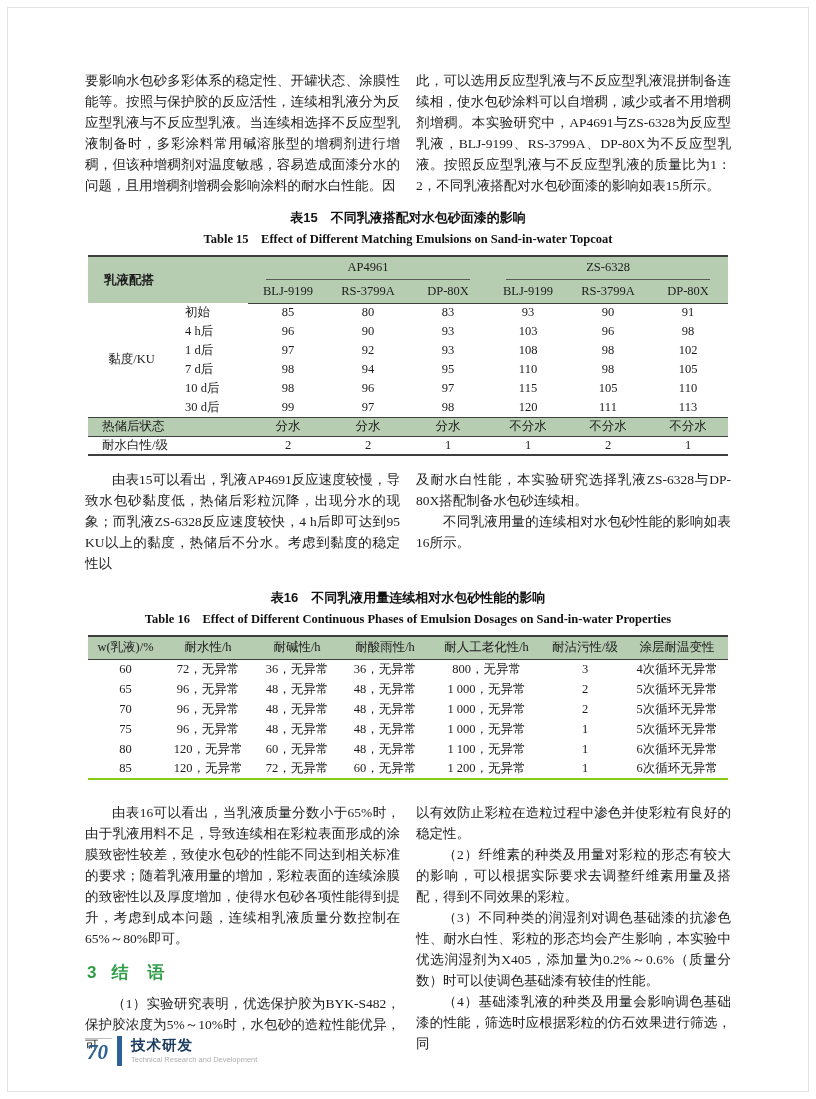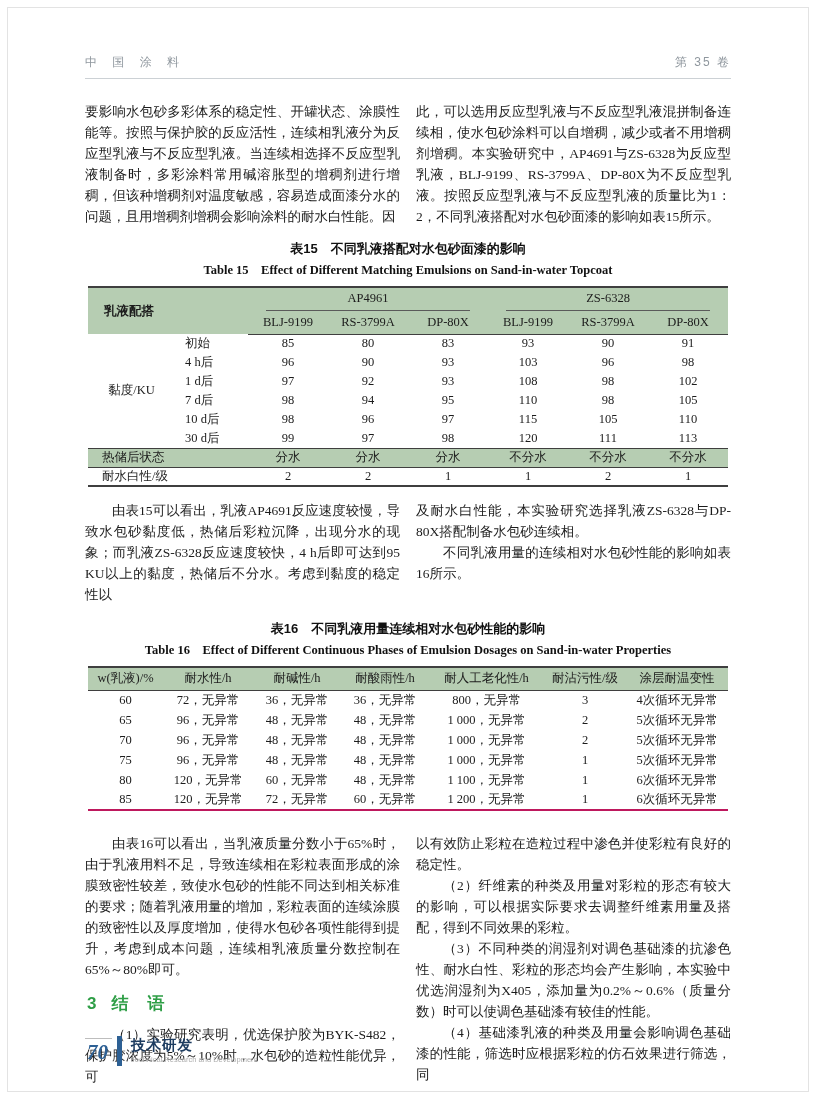--- a/index.html
+++ b/index.html
@@ -35,21 +35,21 @@
   table.t15 { border-top:2px solid #3f3f3f; border-bottom:2px solid #3f3f3f; }
   .t15 td { height:19px; }
   .t15 tr.head td { height:23px; }
   .t15 tr.sub td { border-bottom:1px solid #3f3f3f; }
   .t15 .corner { text-align:left; padding-left:16px;font-weight:bold; }
   .t15 .spanline { border-bottom:1px solid #5a5a5a; margin:0 16px; padding:3px 0 4px 0; }
   .t15 .vlabel { text-align:center; padding-left:14px; }
   .t15 .time { text-align:left; padding-left:22px; }
   .t15 tr.storage td { border-top:1px solid #3f3f3f; border-bottom:1px solid #3f3f3f; }
   .t15 td.rowlabel { text-align:left; padding-left:14px; }
-  table.t16 { border-top:2px solid #3f3f3f; border-bottom:2px solid #be185d; }
+  table.t16 { border-top:2px solid #3f3f3f; border-bottom:2px solid #84cc16; }
   .t16 td { height:20px; }
   .t16 tr.head td { height:23px; border-bottom:1px solid #3f3f3f; }
 
   
   h2.section { font-family:"Liberation Sans","DejaVu Sans",sans-serif; color:#2e9e46;
     font-size:17px; font-weight:bold; margin:13px 0 10px 2px; letter-spacing:1px; }
   h2.section .no { margin-right:14px; }
 
   
   .footer { position:absolute; left:77px; top:1028px; display:flex; align-items:center; }
@@ -57,24 +57,20 @@
   .pageno { font-size:21px; font-weight:bold; font-style:italic; color:#2d6094; line-height:1; padding:0 4px 2px 2px; }
   .vbar { width:5px; height:30px; background:#2d6094; margin:0 9px 0 5px; }
   .sec-zh { font-family:"Liberation Sans","DejaVu Sans",sans-serif; font-weight:bold; font-size:14.5px; color:#1d3c60; letter-spacing:1px; line-height:1.1; }
   .sec-en { font-family:"Liberation Sans","DejaVu Sans",sans-serif; font-size:7.5px; color:#aeaeae; margin-top:2px; }
 </style>
 </head>
 <body>
 
 <div class="sheet">
 
-  <header class="pagehead">
-    <span class="journal">中 国 涂 料</span>
-    <span class="volume">第 35 卷</span>
-  </header>
 
   <section class="cols top">
     <div class="col">
       <p>要影响水包砂多彩体系的稳定性、开罐状态、涂膜性能等。按照与保护胶的反应活性，连续相乳液分为反应型乳液与不反应型乳液。当连续相选择不反应型乳液制备时，多彩涂料常用碱溶胀型的增稠剂进行增稠，但该种增稠剂对温度敏感，容易造成面漆分水的问题，且用增稠剂增稠会影响涂料的耐水白性能。因</p>
     </div>
     <div class="col">
       <p>此，可以选用反应型乳液与不反应型乳液混拼制备连续相，使水包砂涂料可以自增稠，减少或者不用增稠剂增稠。本实验研究中，AP4691与ZS-6328为反应型乳液，BLJ-9199、RS-3799A、DP-80X为不反应型乳液。按照反应型乳液与不反应型乳液的质量比为1：2，不同乳液搭配对水包砂面漆的影响如表15所示。</p>
     </div>
   </section>
 

